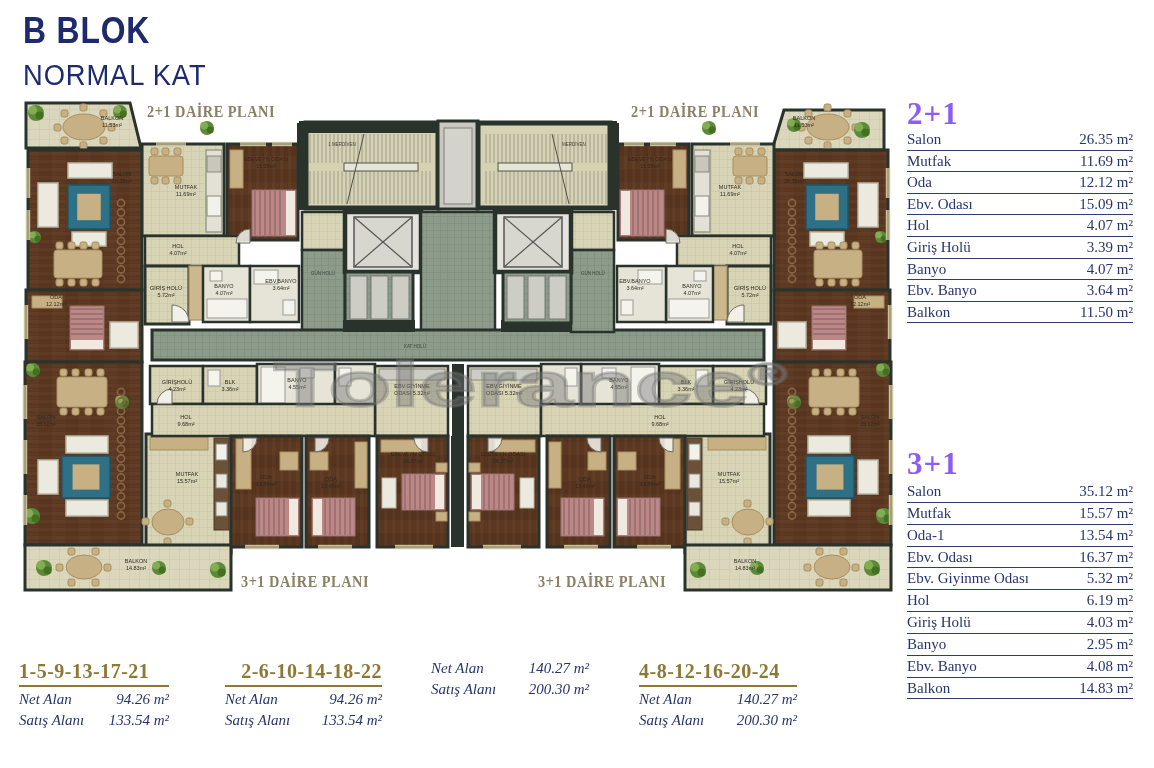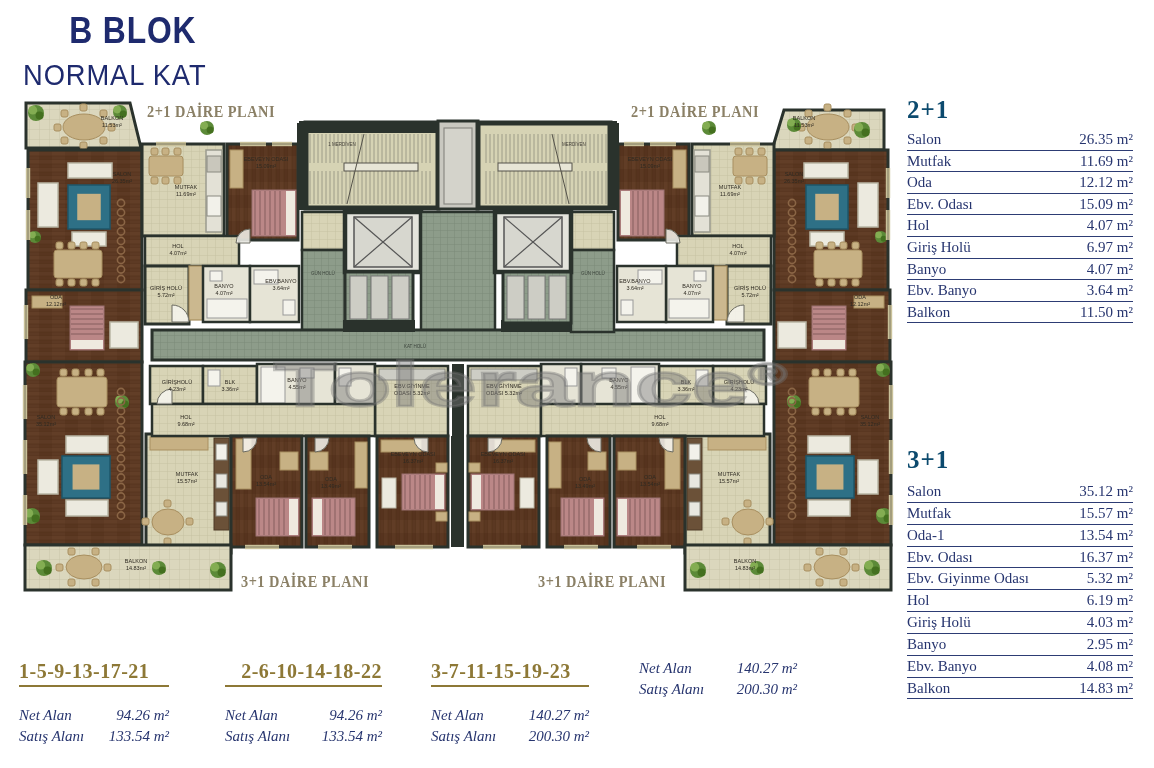--- a/index.html
+++ b/index.html
@@ -1,27 +1,27 @@
 <!DOCTYPE html>
 <html><head><meta charset="utf-8">
 <style>
 html,body{margin:0;padding:0;width:1154px;height:768px;background:#fff;overflow:hidden;}
 body{font-family:"Liberation Serif",serif;position:relative;}
 .tbl{position:absolute;color:#27356f;font-size:15px;}
 .tbl .row{display:flex;justify-content:space-between;border-bottom:1.6px solid #2d3c74;height:21.6px;line-height:20.5px;box-sizing:border-box;}
 .tb2 .row{height:21.85px;}
-.hdr{position:absolute;font-weight:bold;color:#0c4a6e;font-size:25px;letter-spacing:1px;}
+.hdr{position:absolute;font-weight:bold;color:#8b5cf6;font-size:31px;letter-spacing:1px;}
 .plabel{position:absolute;color:#8b8066;font-size:17.5px;letter-spacing:0.6px;font-weight:bold;white-space:nowrap;transform:scale(0.82,1);transform-origin:left top;}
 .grp{position:absolute;color:#27356f;font-size:15px;}
-.grp .gh{font-weight:bold;color:#8d7836;font-size:20px;letter-spacing:0.5px;border-bottom:2px solid #8d7836;padding-bottom:2px;margin-bottom:20px;white-space:nowrap;}
+.grp .gh{font-weight:bold;color:#8d7836;font-size:20px;letter-spacing:0.5px;border-bottom:2px solid #8d7836;padding-bottom:2px;margin-bottom:4px;white-space:nowrap;}
 .grp .gr{display:flex;justify-content:space-between;height:21px;font-style:italic;}
 </style></head>
 <body>
 
-<div style="position:absolute;left:23px;top:10px;color:#1e2a6e;font-family:'Liberation Sans',sans-serif;text-align:right;">
+<div style="position:absolute;left:23px;top:10px;color:#1e2a6e;font-family:'Liberation Sans',sans-serif;">
 <div style="font-size:37px;font-weight:bold;letter-spacing:1px;transform:scale(0.86,1);transform-origin:left top;">B BLOK</div>
 <div style="font-size:30px;margin-top:6px;letter-spacing:1px;transform:scale(0.91,1);transform-origin:left top;">NORMAL KAT</div>
 </div>
 
 <div class="plabel" style="left:147px;top:101px;">2+1 DAİRE PLANI</div>
 
 <div class="plabel" style="left:631px;top:101px;">2+1 DAİRE PLANI</div>
 
 <div class="plabel" style="left:241px;top:571px;">3+1 DAİRE PLANI</div>
 
@@ -1544,21 +1544,21 @@
 <div class="row">
       <span>Ebv. Odası</span>
       <span>15.09 m²</span>
     </div>
 <div class="row">
       <span>Hol</span>
       <span>4.07 m²</span>
     </div>
 <div class="row">
       <span>Giriş Holü</span>
-      <span>6.97 m²</span>
+      <span>3.39 m²</span>
     </div>
 <div class="row">
       <span>Banyo</span>
       <span>4.07 m²</span>
     </div>
 <div class="row">
       <span>Ebv. Banyo</span>
       <span>3.64 m²</span>
     </div>
 <div class="row">
@@ -1630,32 +1630,32 @@
       <span>Net Alan</span>
       <span>94.26 m²</span>
     </div>
 <div class="gr">
       <span>Satış Alanı</span>
       <span>133.54 m²</span>
     </div>
 </div>
 
 <div class="grp" style="left:431px;top:660px;width:158px;">
-<div class="gh">3-7-11-15-19-23</div>
 <div class="gr">
       <span>Net Alan</span>
       <span>140.27 m²</span>
     </div>
 <div class="gr">
       <span>Satış Alanı</span>
       <span>200.30 m²</span>
     </div>
 </div>
 
 <div class="grp" style="left:639px;top:660px;width:158px;">
+<div class="gh">4-8-12-16-20-24</div>
 <div class="gr">
       <span>Net Alan</span>
       <span>140.27 m²</span>
     </div>
 <div class="gr">
       <span>Satış Alanı</span>
       <span>200.30 m²</span>
     </div>
 </div>
 </body></html>

